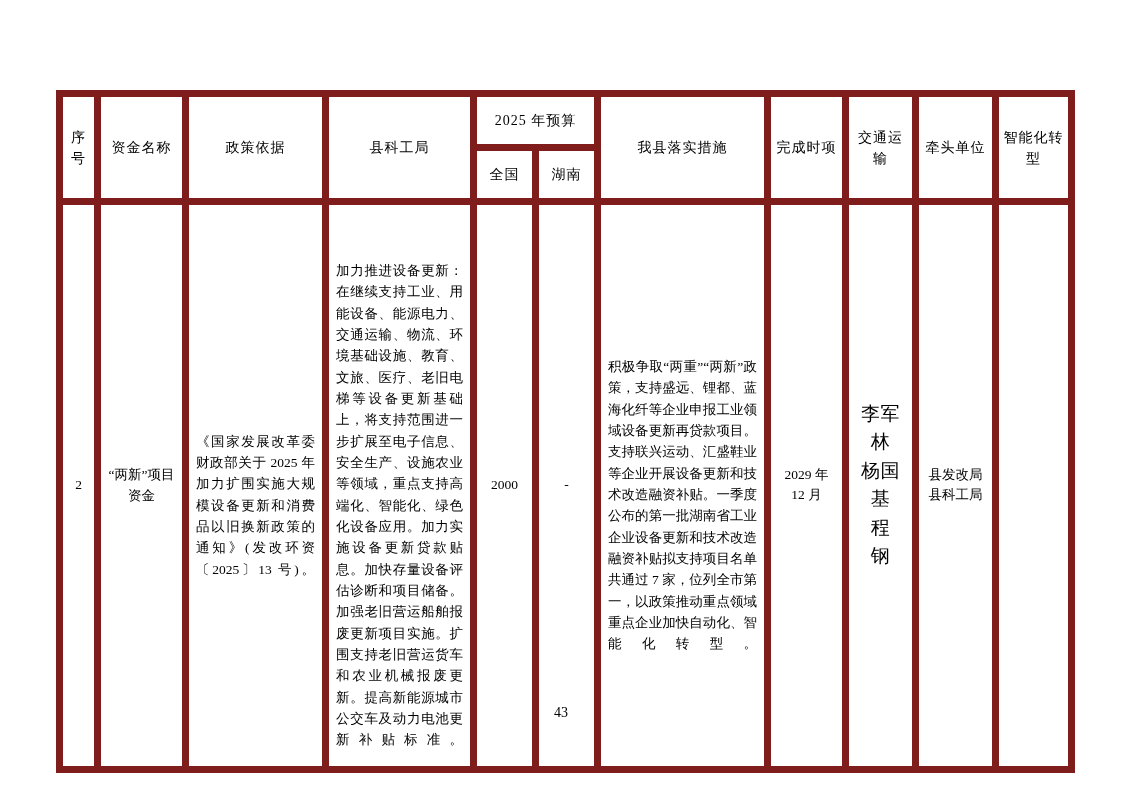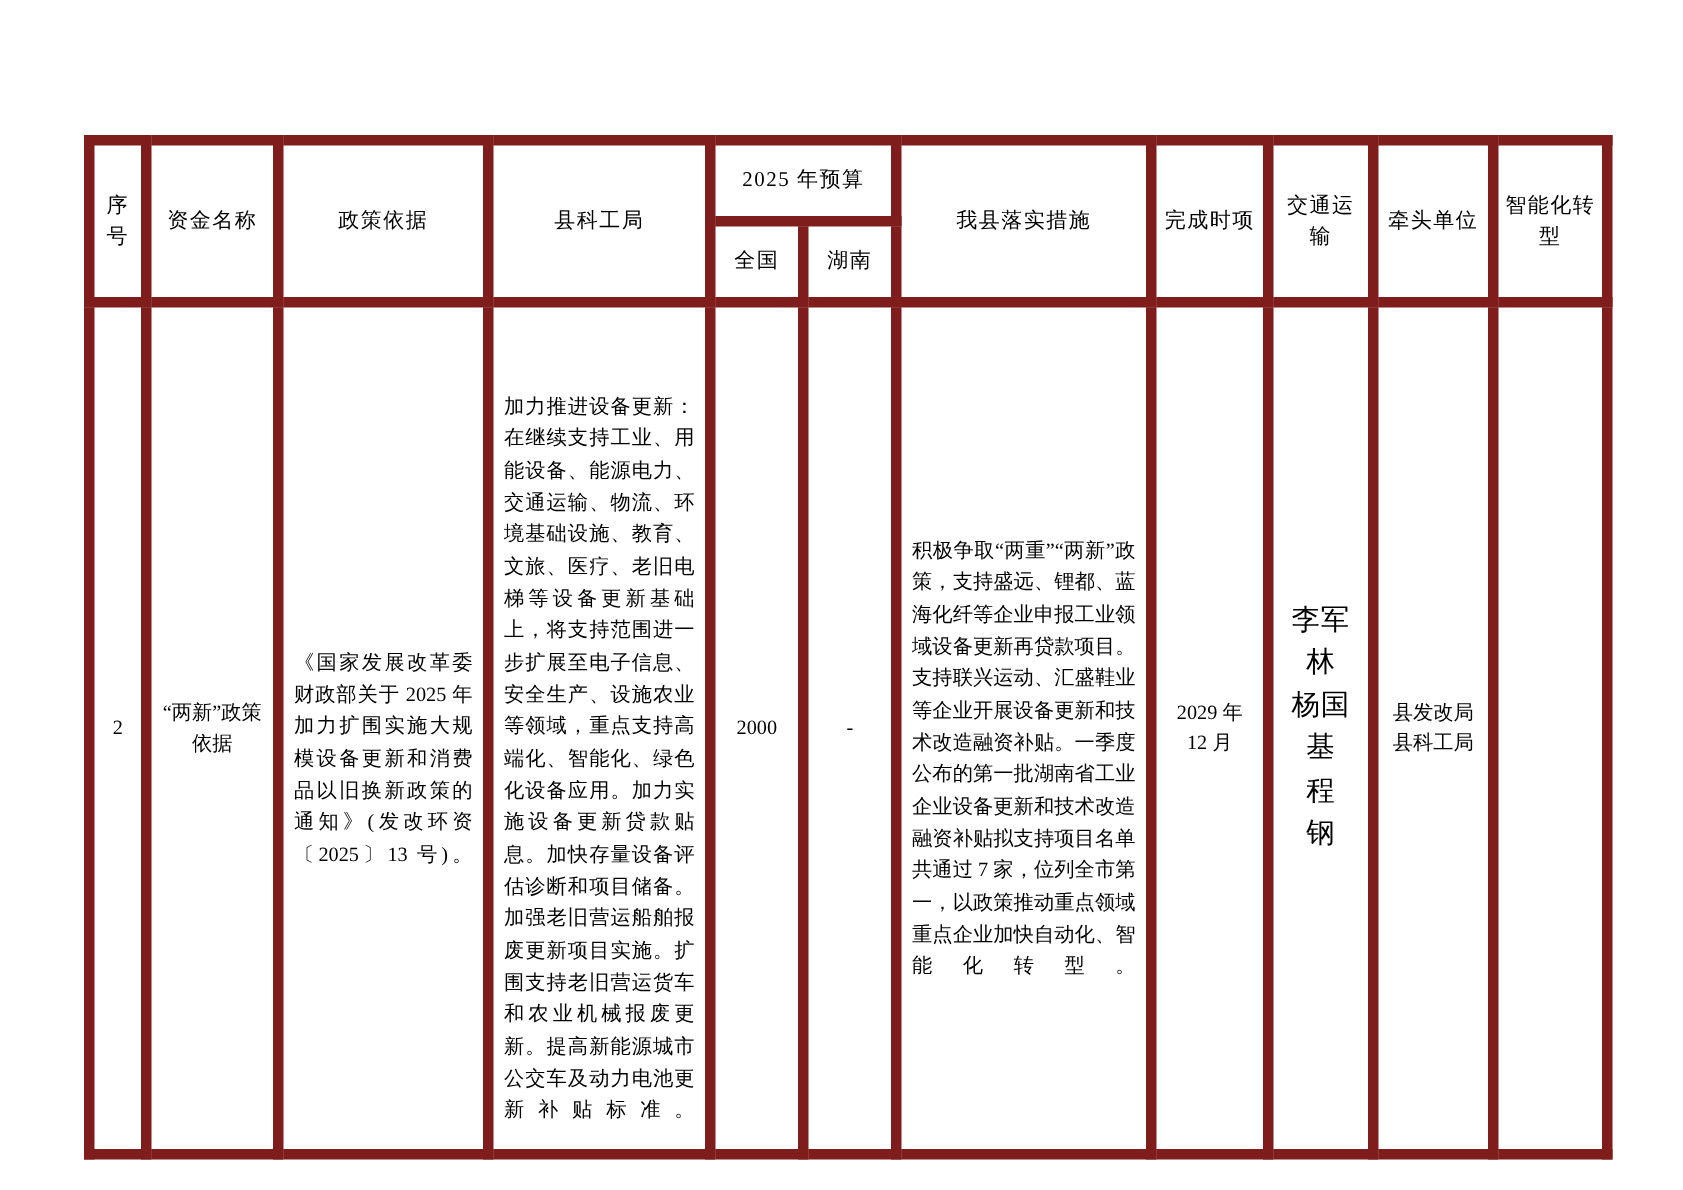--- a/index.html
+++ b/index.html
@@ -157,21 +157,21 @@
           <td>
             <span>湖南</span>
           </td>
         </tr>
 
         <tr>
           <td class="cell-tall">
             <span>2</span>
           </td>
           <td class="cell-tall">
-            <span class="vtext" style="text-align:center;text-align-last:center;">“两新”政策依据</span>
+            <span class="vtext" style="text-align:center;text-align-last:center;">“两新”项目资金</span>
           </td>
           <td class="cell-tall">
             <span class="vtext just-both">《国家发展改革委财政部关于 2025 年加力扩围实施大规模设备更新和消费品以旧换新政策的通知》(发改环资〔2025〕13 号)。</span>
           </td>
           <td class="cell-tall">
             <span class="vtext just-both">加力推进设备更新：在继续支持工业、用能设备、能源电力、交通运输、物流、环境基础设施、教育、文旅、医疗、老旧电梯等设备更新基础上，将支持范围进一步扩展至电子信息、安全生产、设施农业等领域，重点支持高端化、智能化、绿色化设备应用。加力实施设备更新贷款贴息。加快存量设备评估诊断和项目储备。加强老旧营运船舶报废更新项目实施。扩围支持老旧营运货车和农业机械报废更新。提高新能源城市公交车及动力电池更新补贴标准。</span>
           </td>
           <td class="cell-tall">
             <span>2000</span>
           </td>
@@ -195,13 +195,14 @@
             <div>县科工局</div>
           </td>
           <td class="cell-tall">
             <span></span>
           </td>
         </tr>
       </tbody>
     </table>
   </div>
 
+  <div class="page-number">43</div>
 </div>
 
 </body></html>

